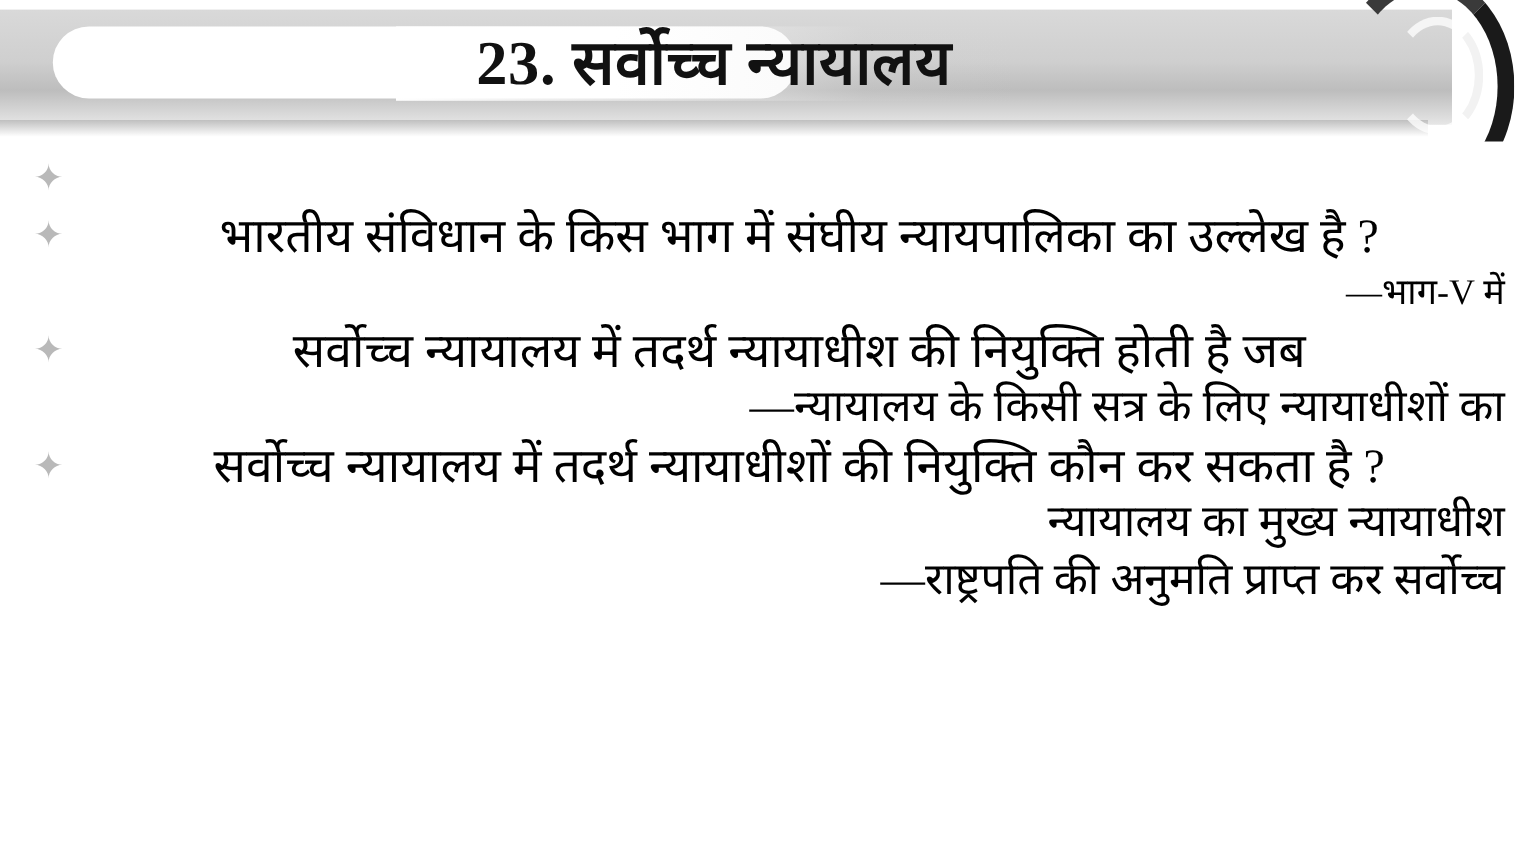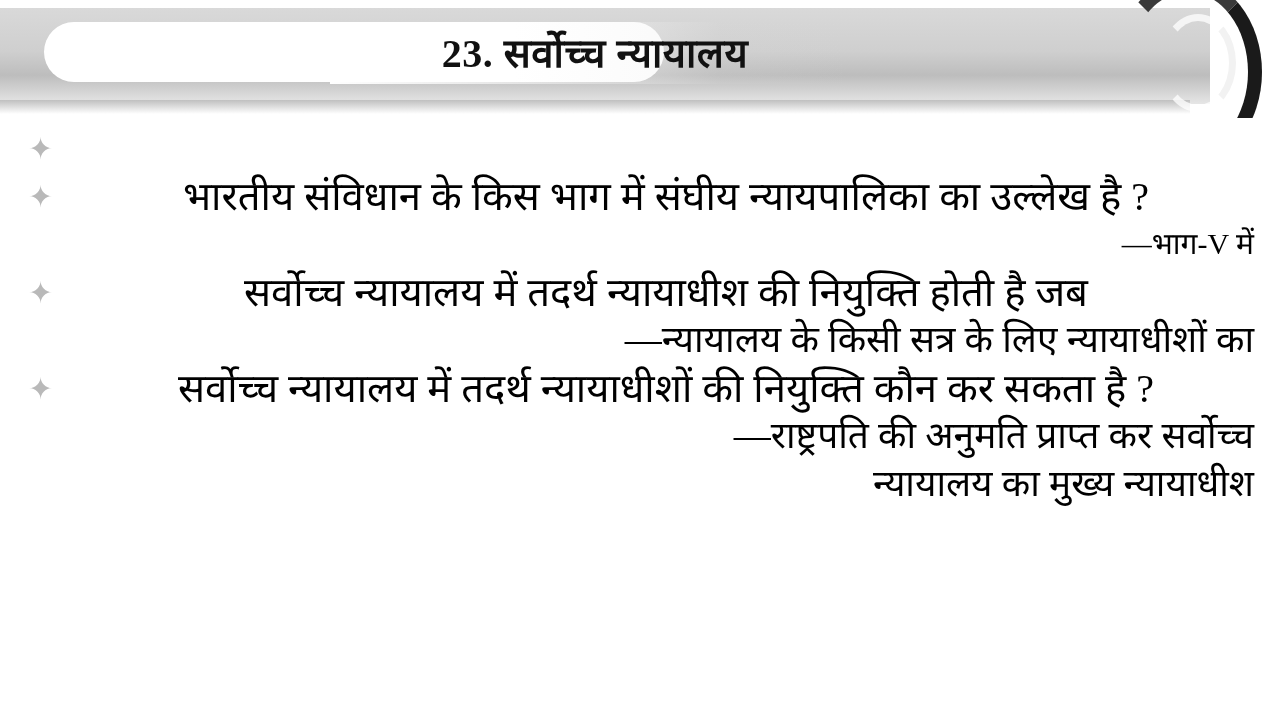--- a/index.html
+++ b/index.html
@@ -55,21 +55,21 @@
     width: 520px;
     height: 62px;
     background: linear-gradient(90deg, rgba(255,255,255,1) 0%, rgba(255,255,255,0.55) 35%, rgba(215,215,215,0.15) 75%, rgba(215,215,215,0) 100%);
   }
   .header-title {
     position: absolute;
     left: 0;
     top: 28px;
     width: 1190px;
     text-align: center;
-    font-size: 40px;
+    font-size: 52px;
     font-weight: bold;
     letter-spacing: 0.5px;
     line-height: 52px;
     color: #111111;
   }
   .header-arc-outer {
     position: absolute;
     right: 18px;
     top: -22px;
     width: 120px;
@@ -170,18 +170,18 @@
     <div class="qa-body">
       <div class="question">सर्वोच्च न्यायालय में तदर्थ न्यायाधीश की नियुक्ति होती है जब</div>
       <div class="answer big">—न्यायालय के किसी सत्र के लिए न्यायाधीशों का</div>
     </div>
   </div>
 
   <div class="qa-block">
     <div class="bullet">✦</div>
     <div class="qa-body">
       <div class="question">सर्वोच्च न्यायालय में तदर्थ न्यायाधीशों की नियुक्ति कौन कर सकता है ?</div>
+      <div class="answer big">न्यायालय का मुख्य न्यायाधीश</div>
       <div class="answer big">—राष्ट्रपति की अनुमति प्राप्त कर सर्वोच्च</div>
-      <div class="answer big">न्यायालय का मुख्य न्यायाधीश</div>
     </div>
   </div>
 
 </div>
 
 </body></html>

